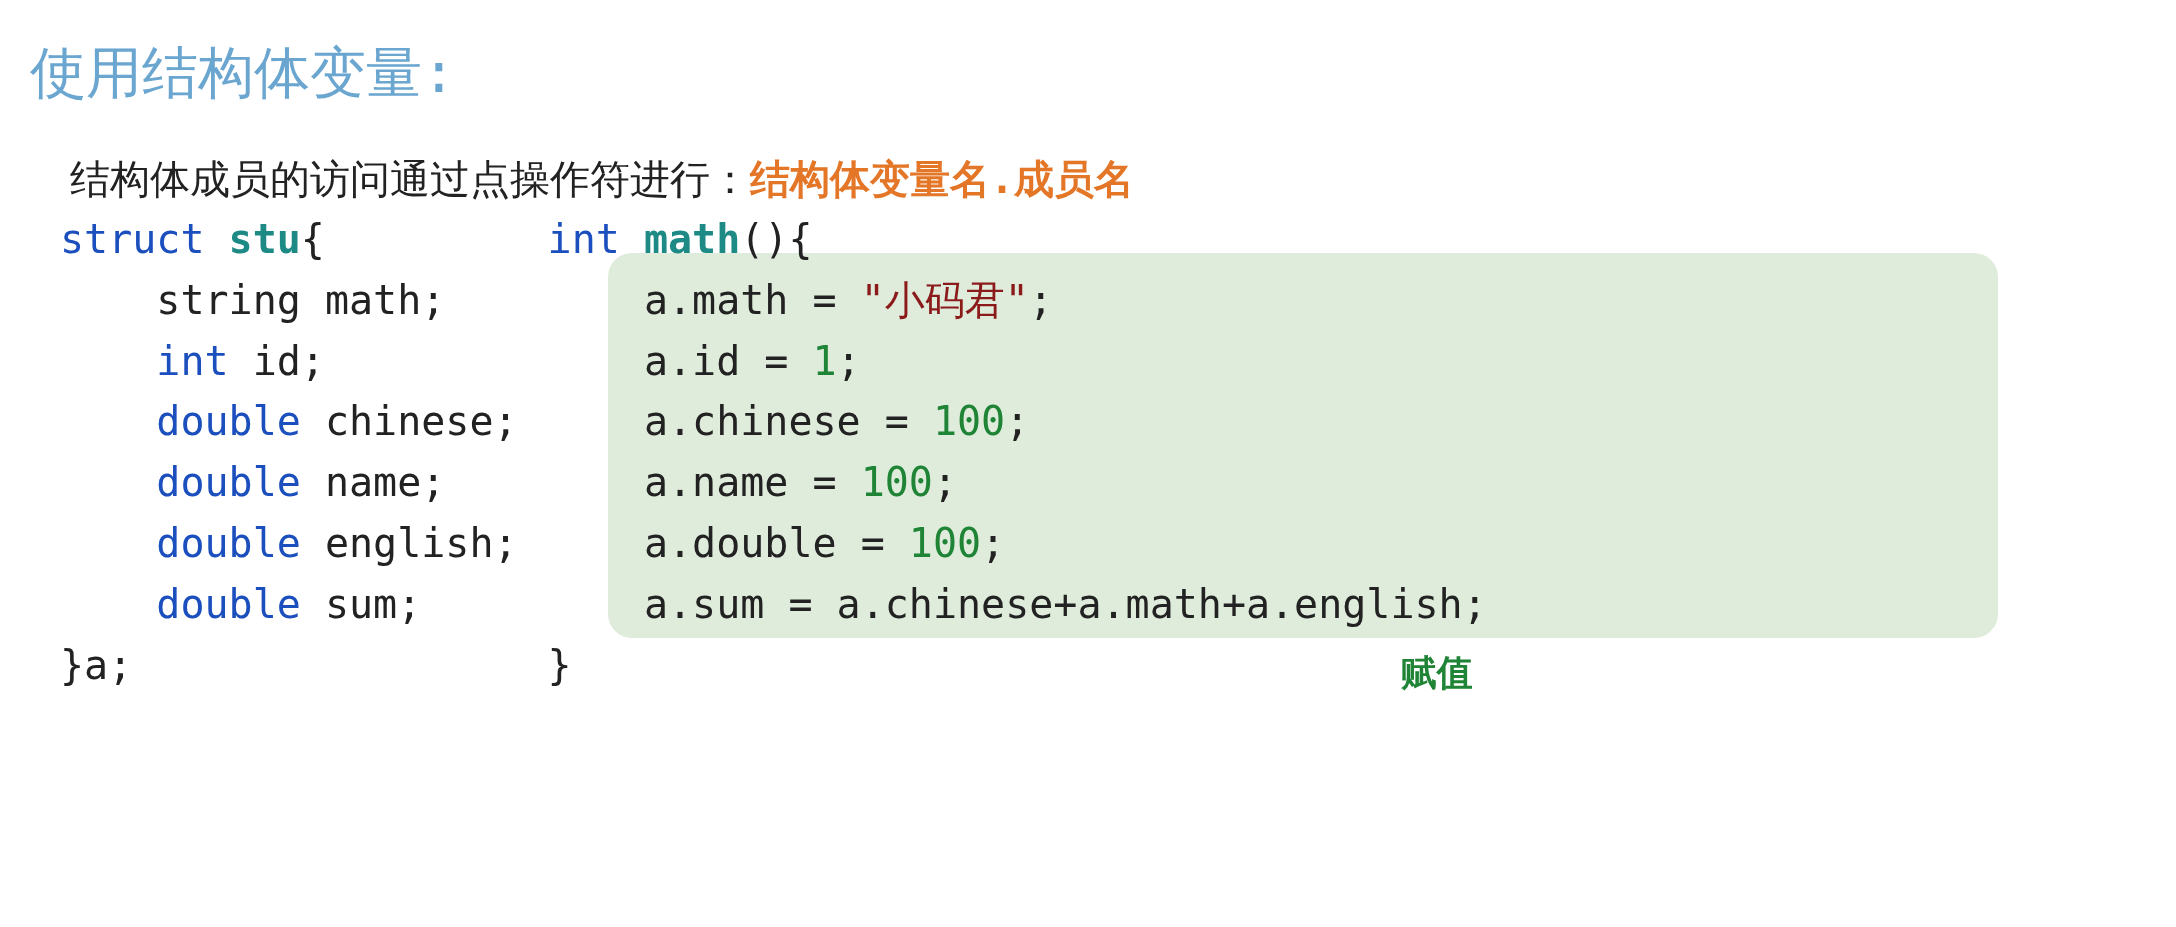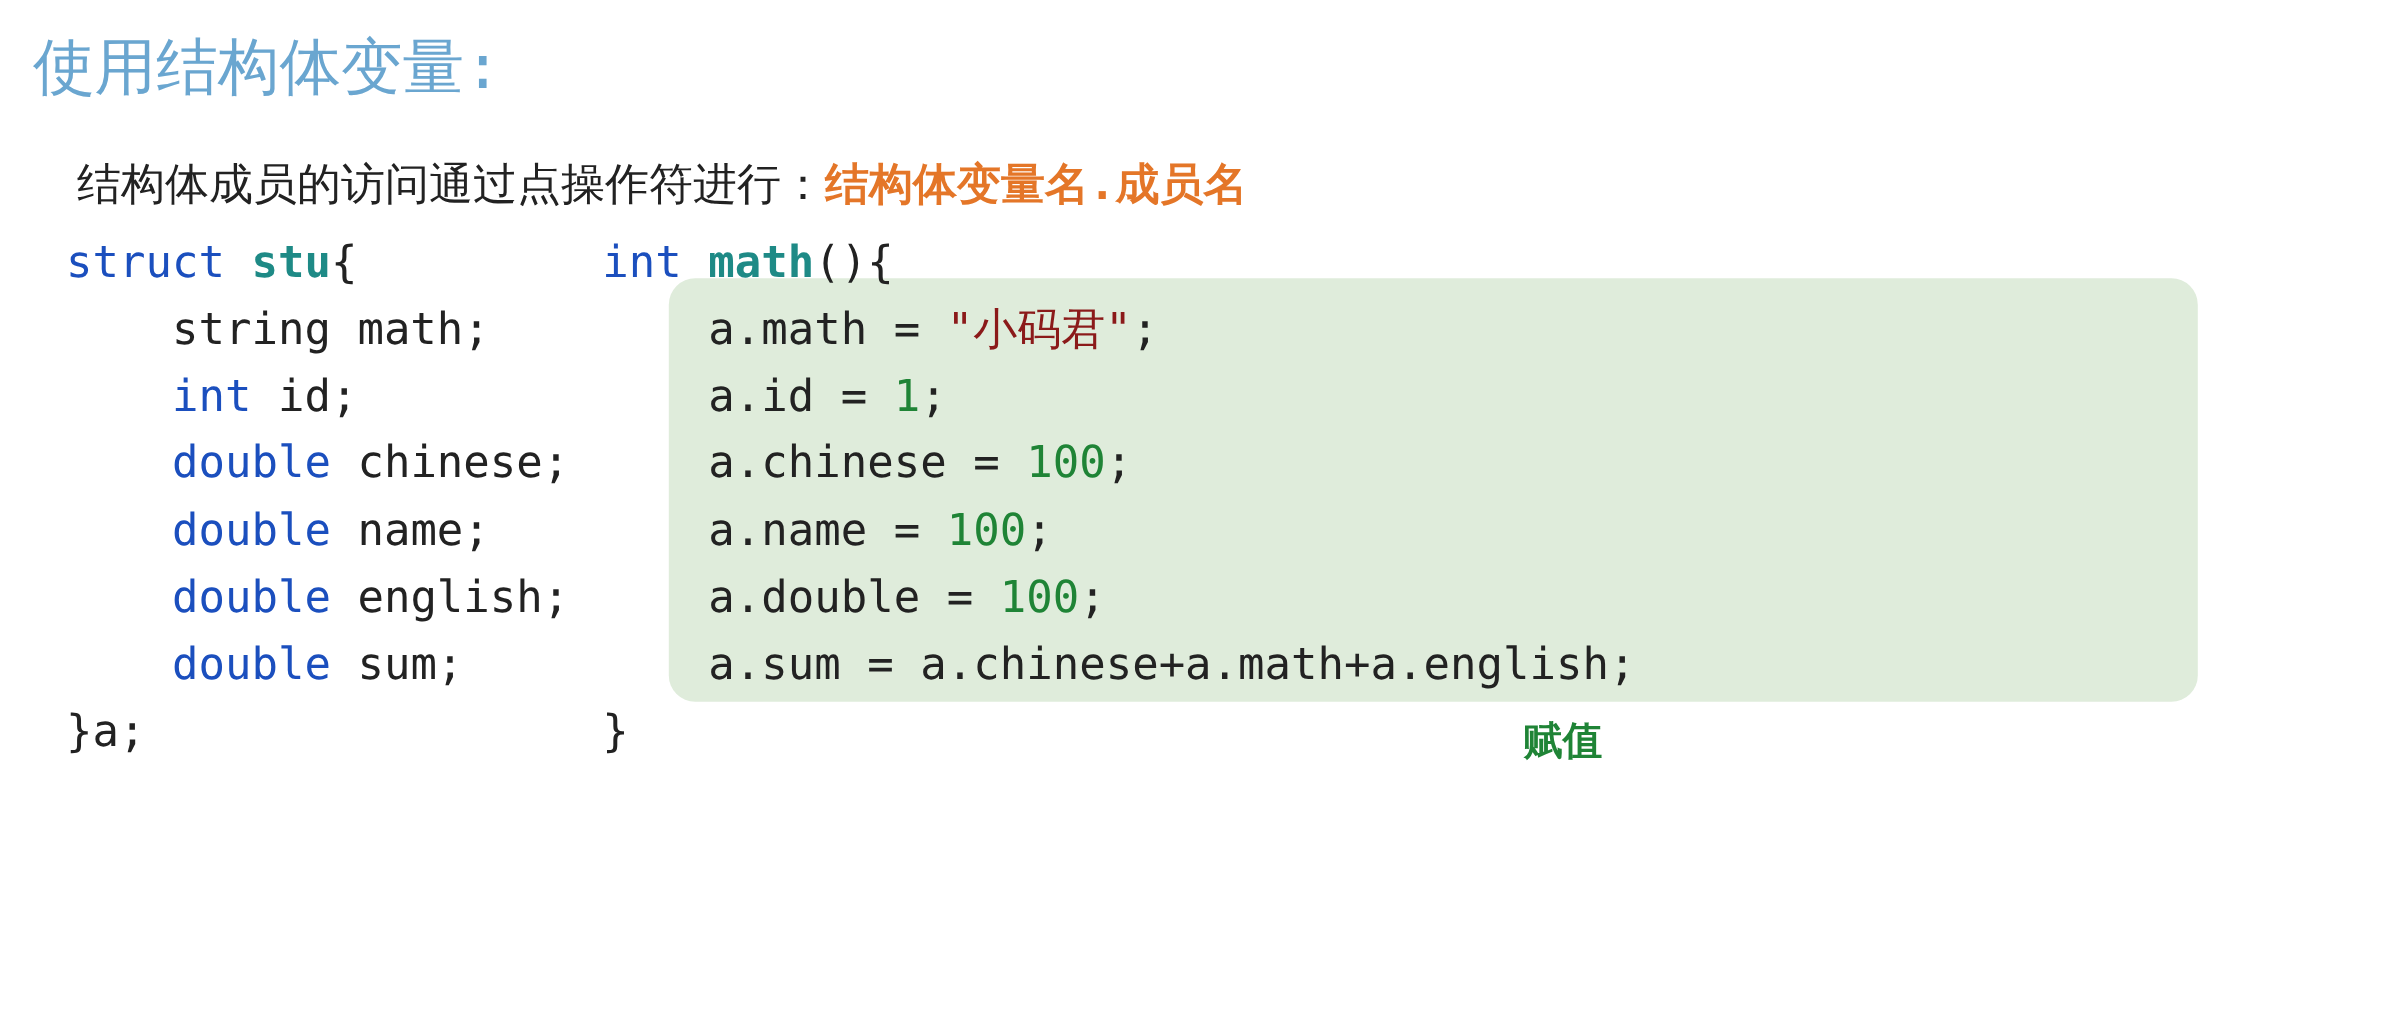--- a/index.html
+++ b/index.html
@@ -2,33 +2,33 @@
 <html><head>
 <meta charset="utf-8">
 <style>
   html, body {
     margin: 0;
     padding: 0;
     background: #ffffff;
     font-family: "Microsoft YaHei", "PingFang SC", "Consolas", monospace;
   }
   .page {
-    padding: 24px 30px 30px 30px;
+    padding: 36px 30px 30px 30px;
     position: relative;
   }
   .headline {
     color: #6aa6d0;
     font-size: 56px;
     font-weight: 400;
     margin-bottom: 40px;
   }
   .subline {
     font-size: 40px;
     color: #222;
-    margin-bottom: 14px;
+    margin-bottom: 2px;
     margin-left: 40px;
   }
   .subline .orange {
     color: #e47628;
     font-weight: 700;
   }
   .cols {
     display: flex;
     align-items: flex-start;
     gap: 30px;
@@ -57,21 +57,21 @@
     background: #dfecdb;
     border-radius: 24px;
     z-index: 0;
   }
   .right-code {
     position: relative;
     z-index: 1;
   }
   .caption {
     position: absolute;
-    right: 30px;
+    right: 14px;
     top: 440px;
     color: #1f8436;
     font-size: 36px;
     font-weight: 700;
   }
 </style>
 </head>
 <body>
 
 <div class="page">

